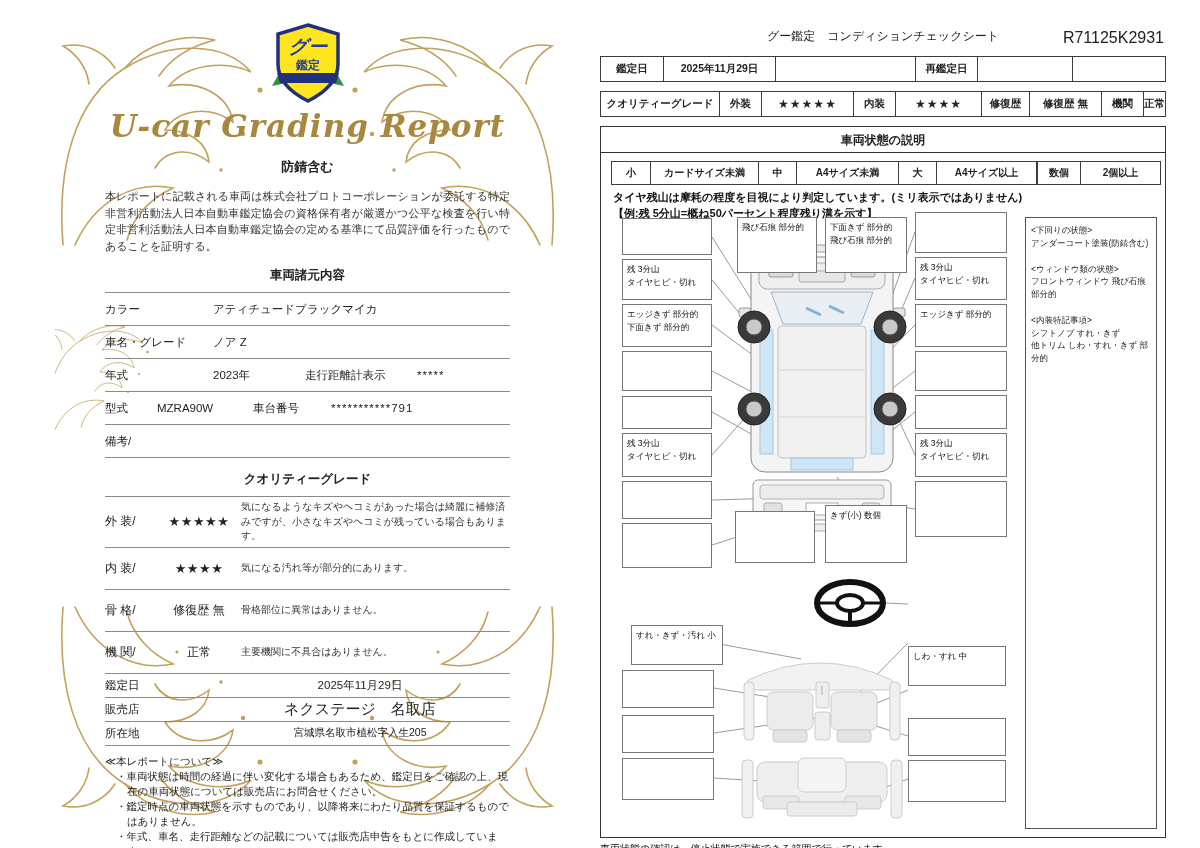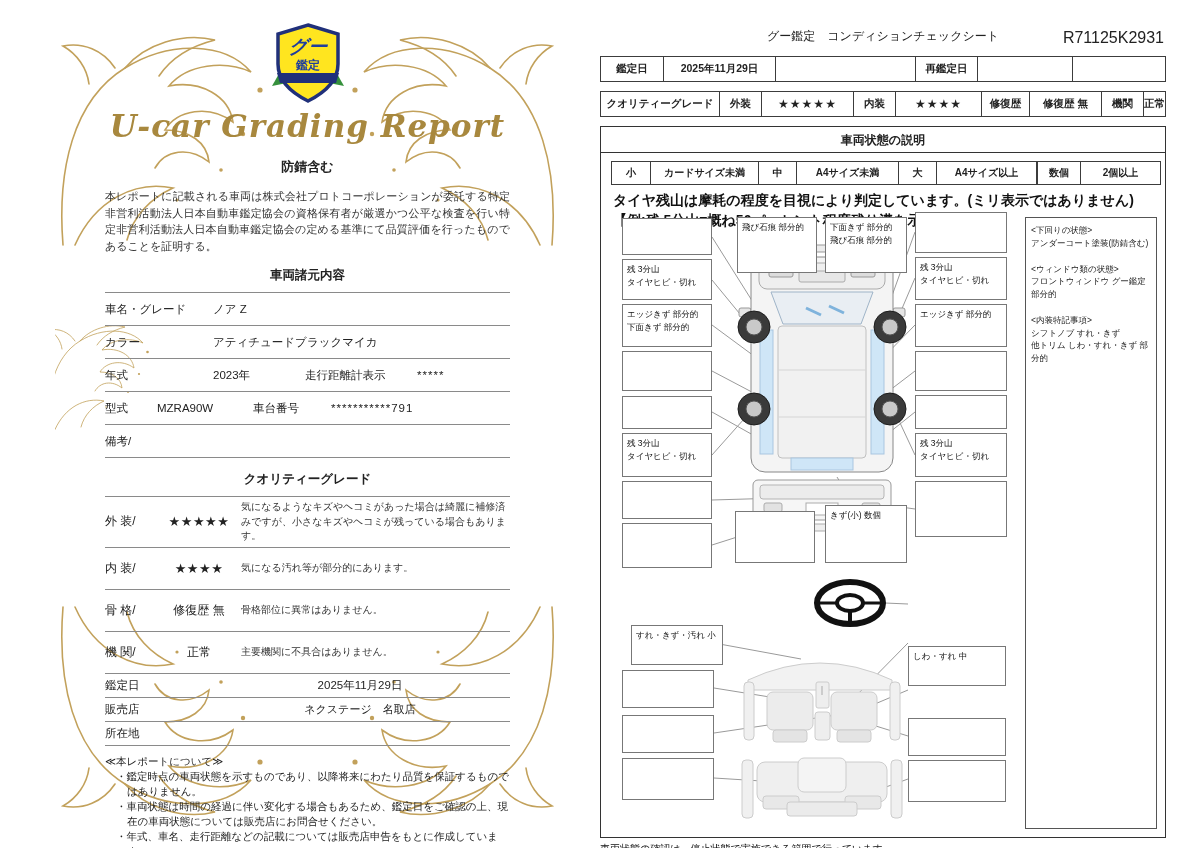--- a/index.html
+++ b/index.html
@@ -59,21 +59,21 @@
   .cell:first-child { border-left:none; }
   .cell.stars { font-size:12px; letter-spacing:1px; }
   .main-box { position:relative; margin-top:9px; border:1.5px solid #333; height:712px; }
   .mb-title { height:26px; line-height:26px; text-align:center; font-weight:bold;
     font-size:12px; border-bottom:1px solid #333; }
   .legend-row { display:flex; margin:8px 10px 0 10px; justify-content:space-between; }
   .lg-group { display:flex; border:1px solid #3c3c3c; height:24px; }
   .lg-cell { display:flex; align-items:center; justify-content:center; font-size:10px;
     font-weight:bold; border-left:1px solid #3c3c3c; }
   .lg-cell:first-child { border-left:none; }
-  .tire-note { margin:5px 0 0 12px; font-size:14px; font-weight:bold; line-height:1.45; color:#111; }
+  .tire-note { margin:5px 0 0 12px; font-size:11px; font-weight:bold; line-height:1.45; color:#111; }
   .diagram { position:absolute; left:0; top:85px; width:563px; height:622px; }
   .dg-svg { position:absolute; left:0; top:0; z-index:1; }
   .abox { position:absolute; border:1px solid #777; background:#fff; z-index:2;
     font-size:8.5px; line-height:1.5; padding:3px 4px; color:#111; }
   .npanel { position:absolute; left:424px; top:5px; width:132px; height:612px; z-index:2;
     border:1px solid #555; background:#fff; padding:6px 5px; font-size:8.5px; line-height:1.5; }
   .np-gap { height:13px; }
   .rp-footer { margin-top:4px; font-size:10px; color:#111; }
 </style>
 </head>
@@ -115,26 +115,26 @@
         </svg>
       </div>
 
       <div class="lp-title">U-car Grading Report</div>
       <div class="lp-cert-h">防錆含む</div>
       <p class="lp-body">本レポートに記載される車両は株式会社プロトコーポレーションが委託する特定非営利活動法人日本自動車鑑定協会の資格保有者が厳選かつ公平な検査を行い特定非営利活動法人日本自動車鑑定協会の定める基準にて品質評価を行ったものであることを証明する。</p>
 
       <div class="lp-sec-h">車両諸元内容</div>
       <div class="spec">
         <div class="sp-row">
+          <span class="sp-l">カラー</span>
+          <span class="sp-v">アティチュードブラックマイカ</span>
+        </div>
+        <div class="sp-row">
           <span class="sp-l">車名・グレード</span>
           <span class="sp-v">ノア Z</span>
-        </div>
-        <div class="sp-row">
-          <span class="sp-l">カラー</span>
-          <span class="sp-v">アティチュードブラックマイカ</span>
         </div>
         <div class="sp-row">
           <span class="sp-l">年式</span>
           <span class="sp-v" style="flex:none;width:92px">2023年</span>
           <span class="sp-l2">走行距離計表示</span>
           <span class="sp-v2">*****</span>
         </div>
         <div class="sp-row r3">
           <span class="sp-l">型式</span>
           <span class="sp-v">MZRA90W</span>
@@ -171,31 +171,32 @@
         </div>
       </div>
 
       <div class="info">
         <div class="i-row">
           <span class="i-l">鑑定日</span>
           <span class="i-v">2025年11月29日</span>
         </div>
         <div class="i-row">
           <span class="i-l">販売店</span>
-          <span class="i-v" style="font-size:11px">ネクステージ　名取店</span>
+          <span class="i-v" style="font-size:15px">ネクステージ　名取店</span>
         </div>
         <div class="i-row">
           <span class="i-l">所在地</span>
+          <span class="i-v" style="font-size:10.5px">宮城県名取市植松字入生205</span>
         </div>
       </div>
 
       <div class="about">
         <div class="ab-h">≪本レポートについて≫</div>
+        <div class="ab-b">車両状態は時間の経過に伴い変化する場合もあるため、鑑定日をご確認の上、現在の車両状態については販売店にお問合せください。</div>
         <div class="ab-b">鑑定時点の車両状態を示すものであり、以降将来にわたり品質を保証するものではありません。</div>
-        <div class="ab-b">車両状態は時間の経過に伴い変化する場合もあるため、鑑定日をご確認の上、現在の車両状態については販売店にお問合せください。</div>
         <div class="ab-b">年式、車名、走行距離などの記載については販売店申告をもとに作成しています。</div>
 
       </div>
 
     </div>
   </div>
 
   <div class="rpage">
 
     <div class="rp-header">
@@ -413,21 +414,21 @@
           <div>しわ・すれ 中</div>
         </div>
         <div class="abox" style="left:307px;top:506px;width:98px;height:38px"></div>
         <div class="abox" style="left:307px;top:548px;width:98px;height:42px"></div>
 
         <div class="npanel">
           <div class="np-title">&lt;下回りの状態&gt;</div>
           <div class="np-line">アンダーコート塗装(防錆含む)</div>
           <div class="np-gap"></div>
           <div class="np-title">&lt;ウィンドウ類の状態&gt;</div>
-          <div class="np-line">フロントウィンドウ グー鑑定 部分的</div>
+          <div class="np-line">フロントウィンドウ 飛び石痕 部分的</div>
           <div class="np-gap"></div>
           <div class="np-title">&lt;内装特記事項&gt;</div>
           <div class="np-line">シフトノブ すれ・きず</div>
           <div class="np-line">他トリム しわ・すれ・きず 部分的</div>
         </div>
       </div>
     </div>
 
     <div class="rp-footer">車両状態の確認は、停止状態で実施できる範囲で行っています。</div>
   </div>

